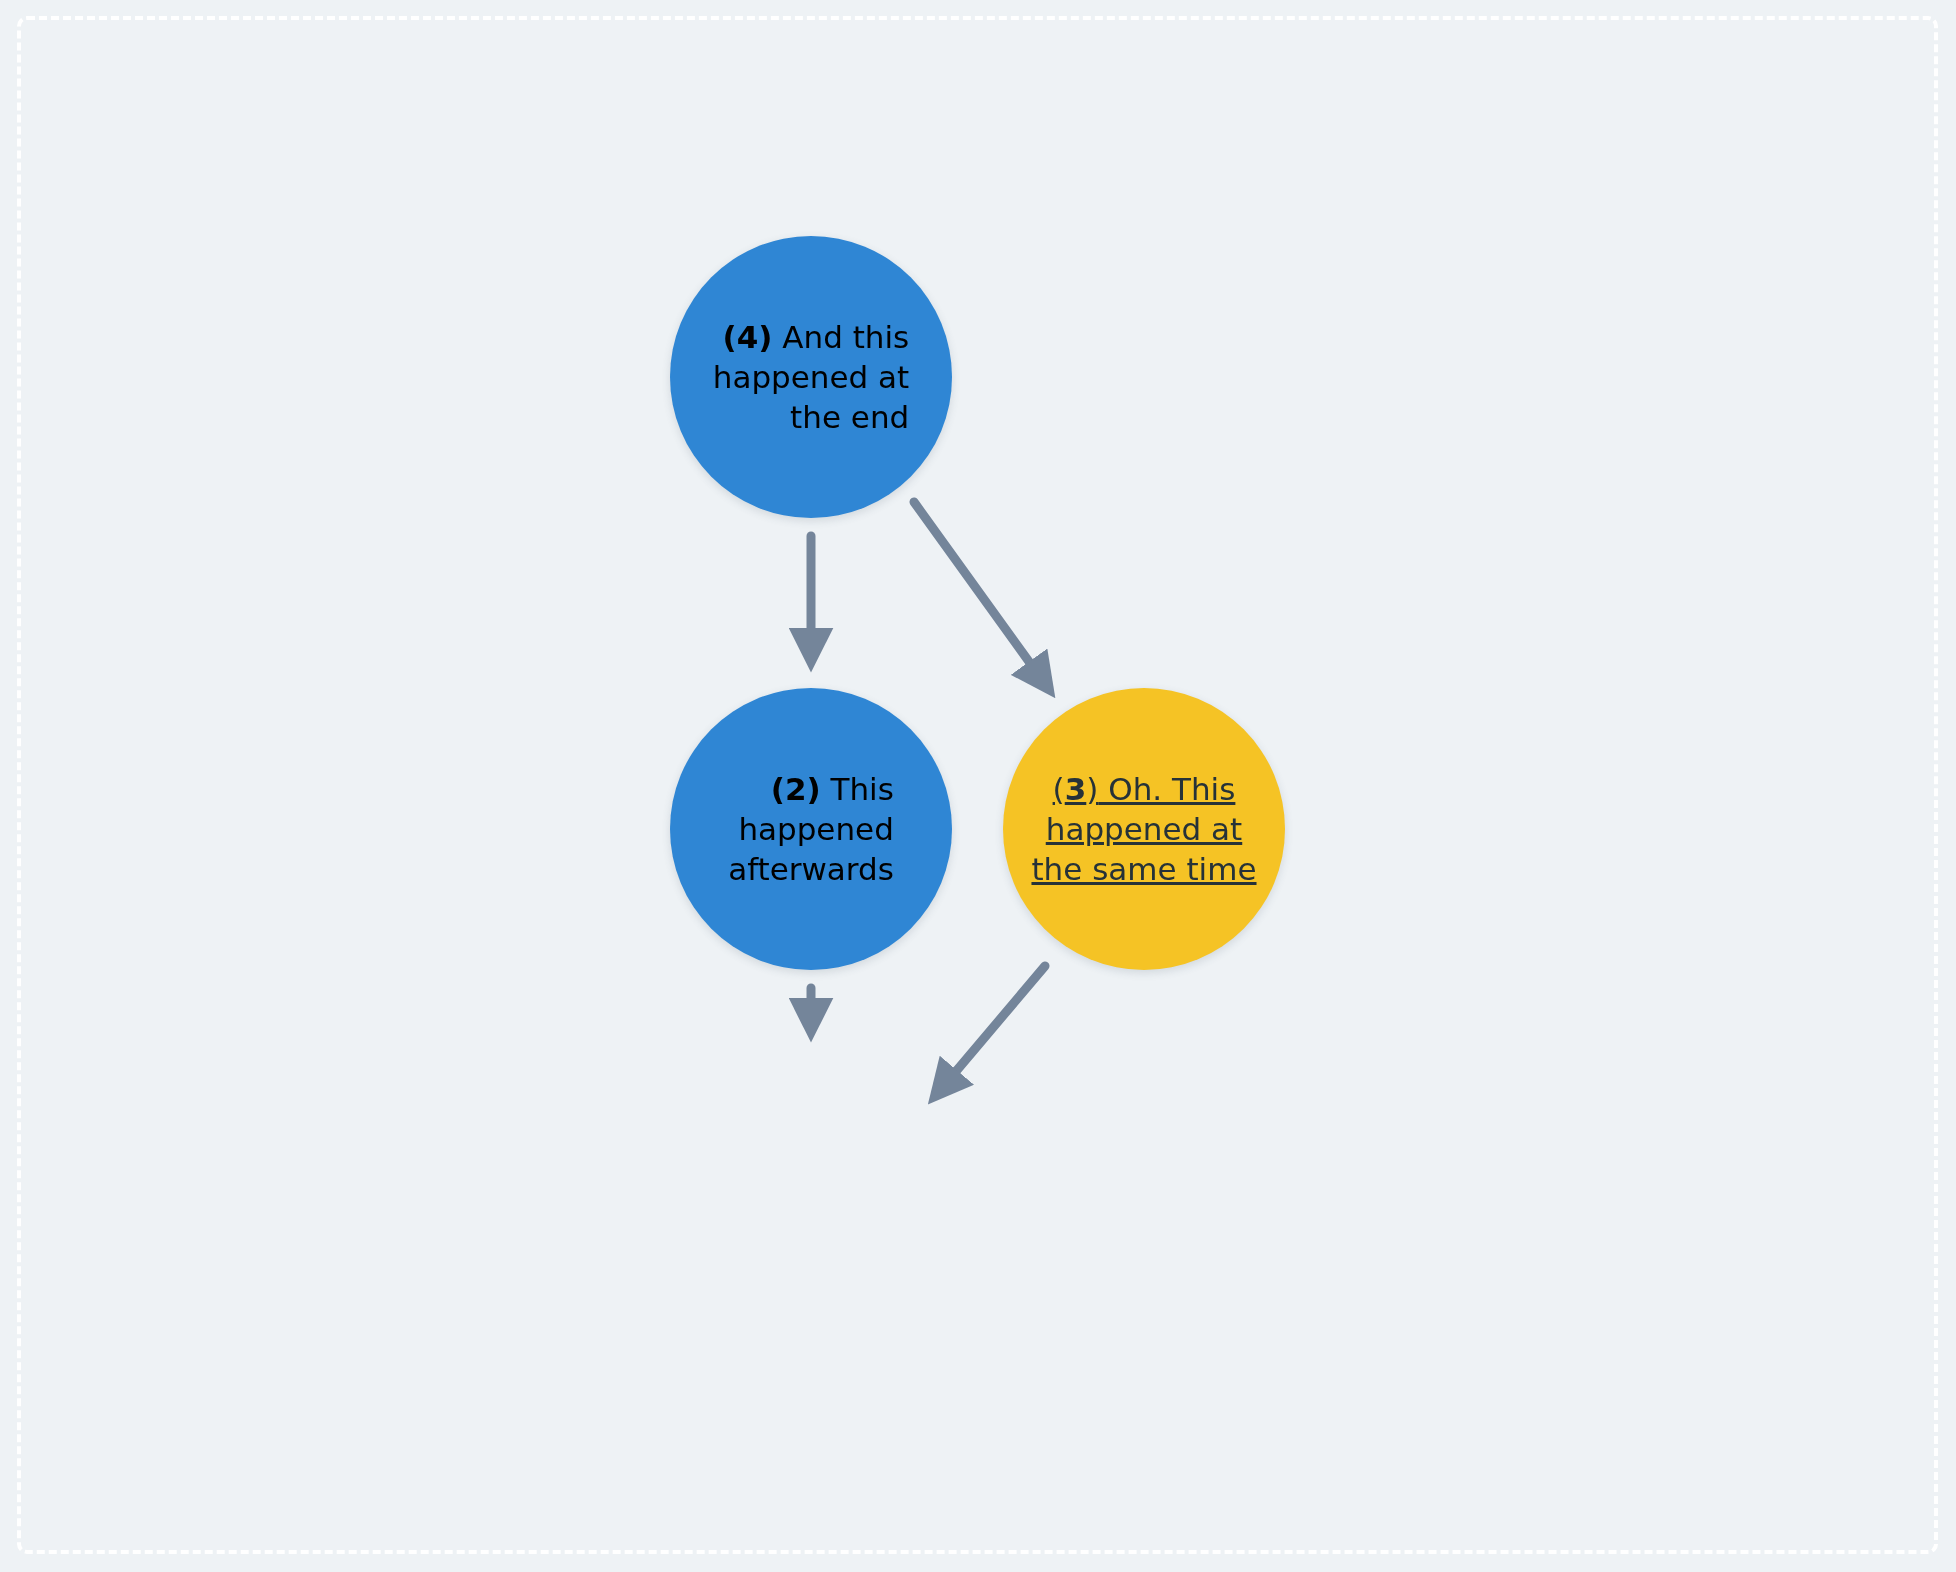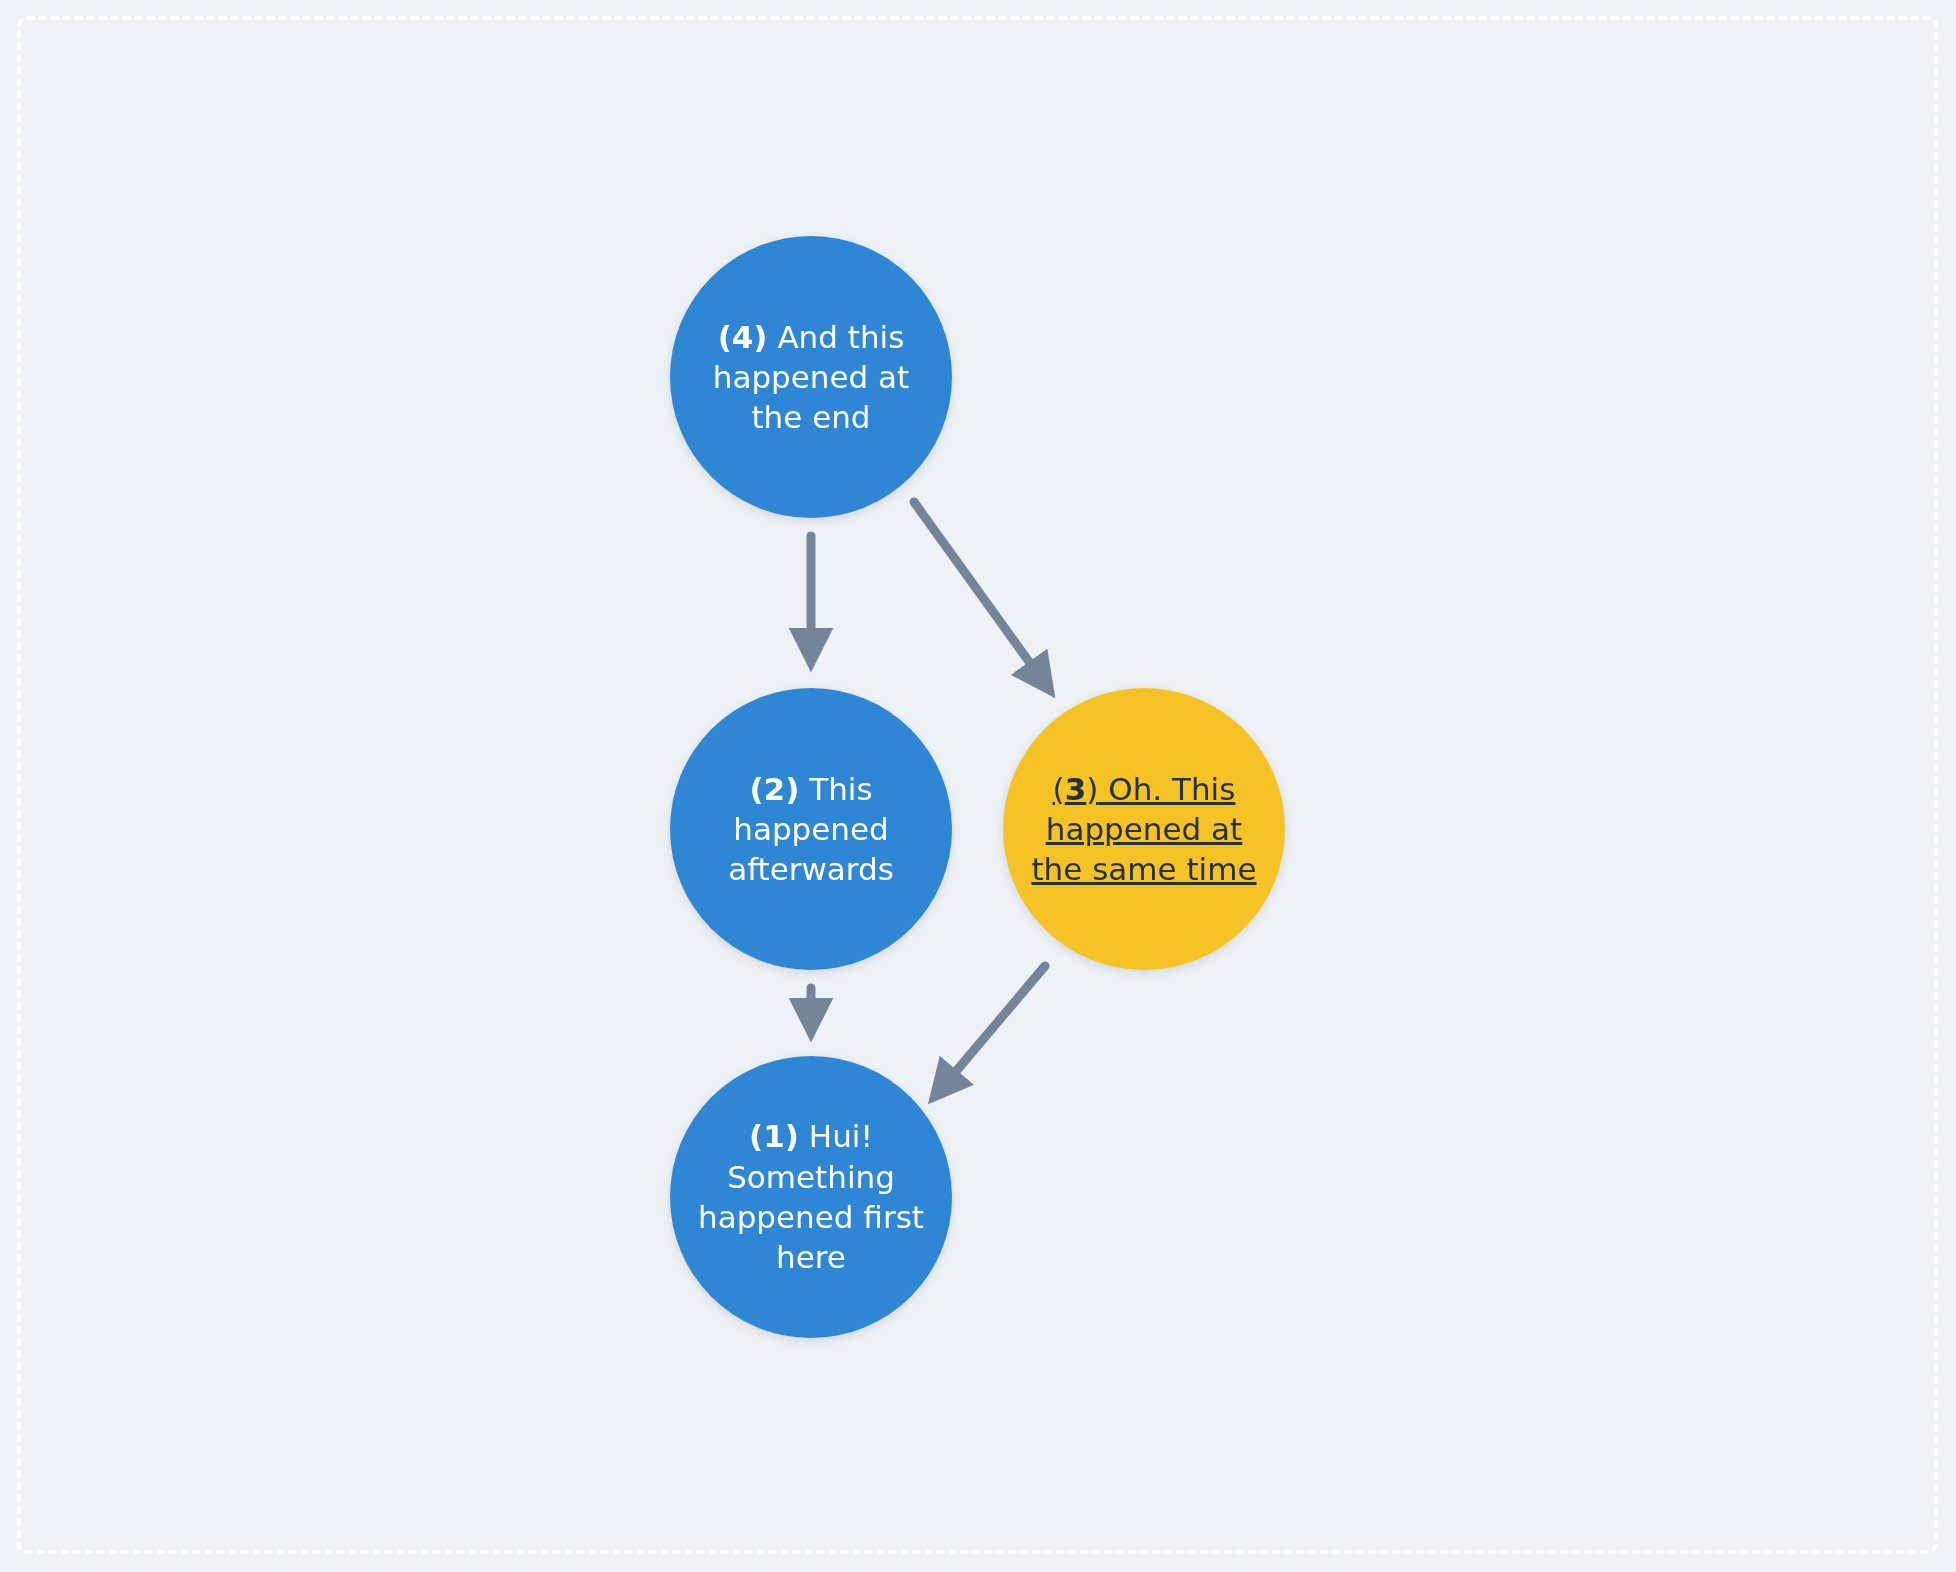--- a/index.html
+++ b/index.html
@@ -49,21 +49,22 @@
     line-height: 1.30;
     box-shadow: 0 3px 9px rgba(60, 80, 100, 0.16);
   }
   .node .txt {
     display: block;
     padding: 0 14px;
     white-space: pre-line;
   }
   .node-blue {
     background: #2f86d4;
-    color: #ffffff;
+    color: #000000;
+    text-align: right;
   }
   .node-yellow {
     background: #f5c325;
     color: #263238;
   }
   .n1 { left: 670px; top: 1056px; width: 282px; height: 282px; font-size: 31px; }
   .n2 { left: 670px; top: 688px; width: 282px; height: 282px; font-size: 31px; }
   .n3 { left: 1003px; top: 688px; width: 282px; height: 282px; font-size: 31px; text-decoration: underline; }
   .n4 { left: 670px; top: 236px; width: 282px; height: 282px; font-size: 31px; }
   .node .lbl { font-weight: 700; }
@@ -111,20 +112,14 @@
 happened
 afterwards</span></span>
   </div>
 
   <div class="node node-yellow n3">
     <span class="txt"><span class="lbl-par">(</span><b class="lbl">3</b><span class="lbl-par">)</span><span> Oh. This
 happened at
 the same time</span></span>
   </div>
 
-  <div class="node node-blue n1">
-    <span class="txt"><b class="lbl">(1)</b><span> Hui!
-Something
-happened first
-here</span></span>
-  </div>
 
 </div>
 
 </body></html>

